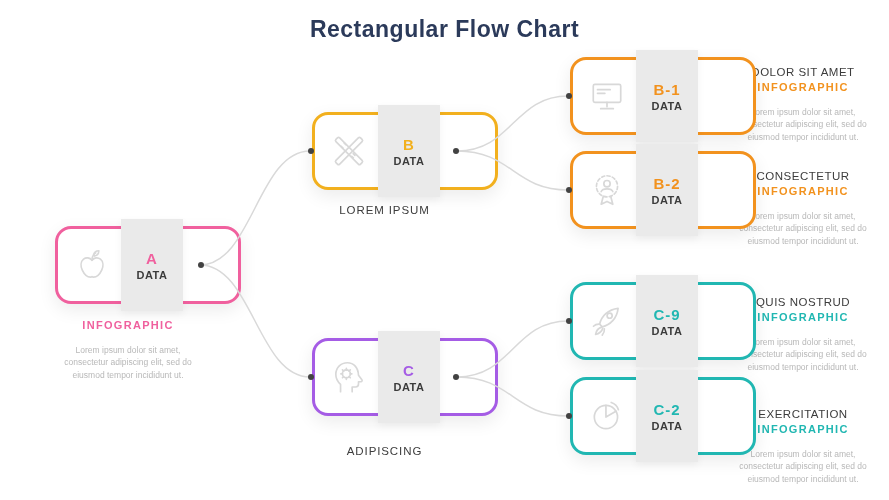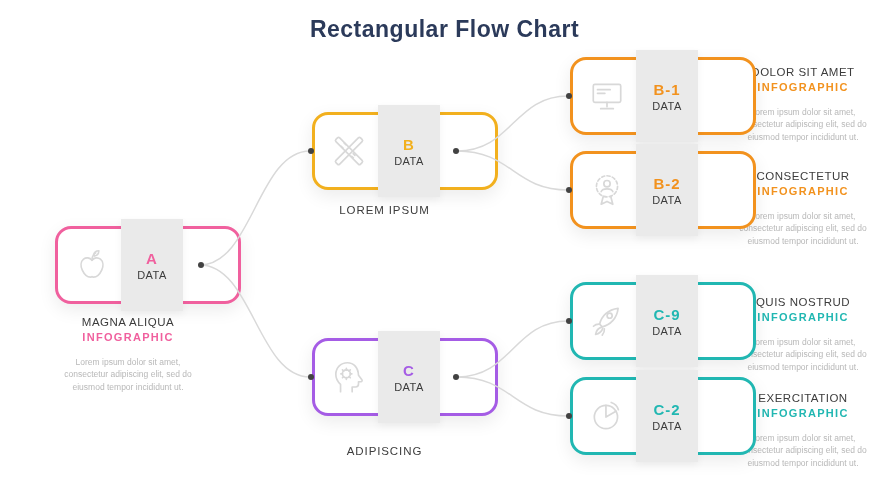--- a/index.html
+++ b/index.html
@@ -11,21 +11,21 @@
   .node{position:absolute;width:145px;height:78px;padding-left:41px;}
   .node .tab{position:absolute;left:66px;width:62px;top:-7px;bottom:-7px;background:#eaeaea;
              z-index:2;box-shadow:0 3px 8px rgba(0,0,0,.05);}
   .node .card{position:absolute;inset:0;background:#ffffff;border-radius:16px;border:3px solid #ccc;
               z-index:1;box-shadow:0 6px 18px rgba(0,0,0,.08);}
   .node .iconbox{position:absolute;left:10px;top:0;bottom:0;width:54px;display:flex;
                  align-items:center;justify-content:center;z-index:3;}
   .node .labels{position:absolute;left:66px;width:62px;top:0;bottom:0;z-index:3;display:flex;
                 flex-direction:column;align-items:center;justify-content:center;gap:2px;}
   .letter{font-size:15px;font-weight:bold;letter-spacing:1px;}
-  .data{font-size:11px;font-weight:normal;color:#3c3c3c;letter-spacing:.5px;text-align:right;}
+  .data{font-size:11px;font-weight:bold;color:#3c3c3c;letter-spacing:.5px;text-align:right;}
   .pink  .card{border-color:#f0609e;} .pink  .letter{color:#f0609e;}
   .yellow .card{border-color:#f2b01e;} .yellow .letter{color:#f2b01e;}
   .purple .card{border-color:#a55ce5;} .purple .letter{color:#a55ce5;}
   .orange .card{border-color:#f2921e;} .orange .letter{color:#f2921e;}
   .teal  .card{border-color:#21b7b2;} .teal  .letter{color:#21b7b2;}
   
   .node-caption{position:absolute;font-size:11.5px;font-weight:normal;color:#3c3c3c;
                 letter-spacing:.9px;text-align:center;}
   .info-block{position:absolute;text-align:center;}
   .info-heading{font-size:11.5px;font-weight:normal;color:#3c3c3c;letter-spacing:.5px;}
@@ -75,21 +75,20 @@
         <path d="M19.5 8.5c.5-2.5 2.5-4 5-4 0 2.5-1.5 4.5-4 5"></path>
       </svg>
     </div>
     <div class="labels">
       <div class="letter">A</div>
       <div class="data">DATA</div>
     </div>
   </div>
 
   <div class="info-block" style="left:43px;top:316px;width:170px;">
-    <div class="info-heading">MAGNA ALIQUA</div>
     <div class="info-tag tag-pink">INFOGRAPHIC</div>
     <div class="info-body" style="padding:0 14px;">Lorem ipsum dolor sit amet, consectetur adipiscing elit, sed do eiusmod tempor incididunt ut.</div>
   </div>
 
   <div class="node yellow" style="left:312px;top:112px;">
     <div class="card"></div>
     <div class="tab"></div>
     <div class="iconbox">
       <svg class="icon-svg" width="38" height="38" viewBox="0 0 36 36" stroke-width="1.5">
         <rect x="15.5" y="1.5" width="5" height="33" rx="1.5" transform="rotate(45 18 18)"></rect>
@@ -194,19 +193,19 @@
         <circle cx="17" cy="19" r="11"></circle>
         <path d="M17 19V8M17 19l9.5-5.5"></path>
         <path d="M22 5.2c3.2 1 5.8 3.6 6.8 6.8"></path>
       </svg>
     </div>
     <div class="labels">
       <div class="letter">C-2</div>
       <div class="data">DATA</div>
     </div>
   </div>
-  <div class="info-block" style="left:733px;top:392px;width:140px;">
+  <div class="info-block" style="left:733px;top:408px;width:140px;">
     <div class="info-heading">EXERCITATION</div>
     <div class="info-tag tag-teal">INFOGRAPHIC</div>
     <div class="info-body">Lorem ipsum dolor sit amet, consectetur adipiscing elit, sed do eiusmod tempor incididunt ut.</div>
   </div>
 
 </div>
 
 </body></html>

